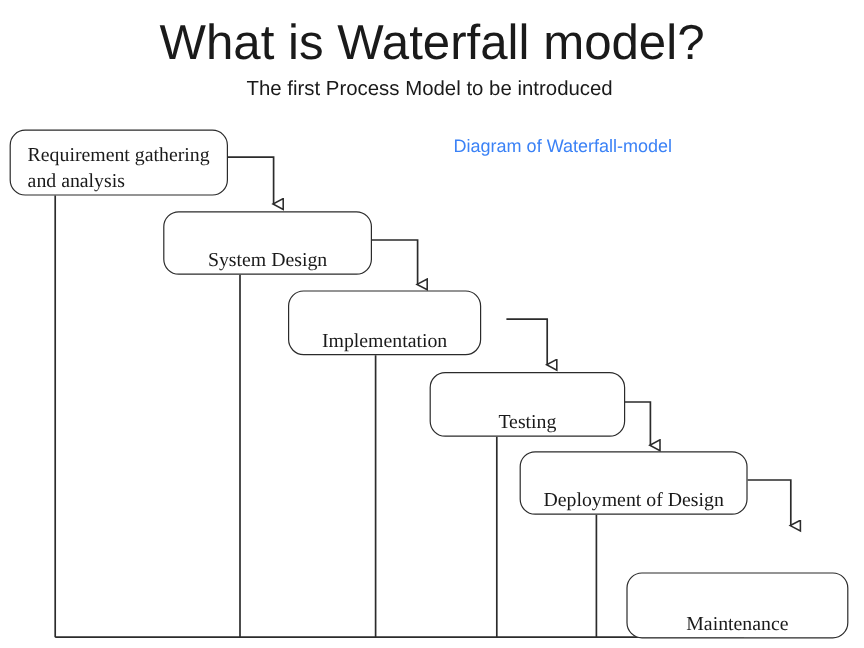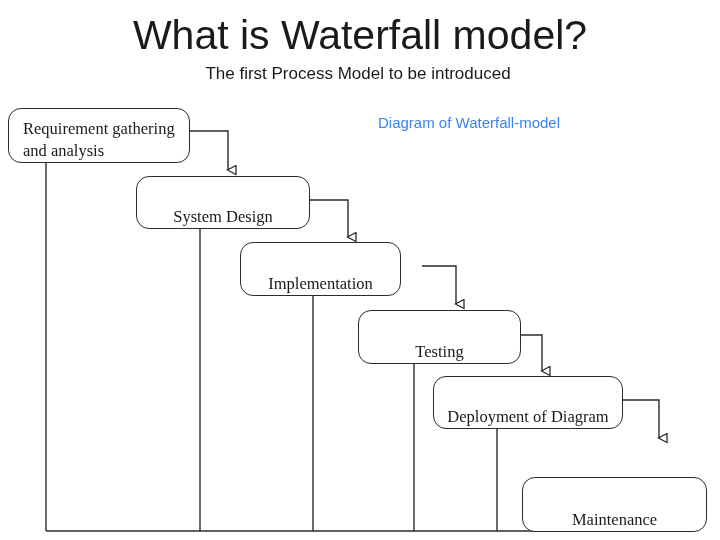--- a/index.html
+++ b/index.html
@@ -118,20 +118,20 @@
 
   <div class="stage-box box-center" style="left:240px; top:242px; width:161px; height:54px;">
     <span class="label">Implementation</span>
   </div>
 
   <div class="stage-box box-center" style="left:340px; top:310px; width:163px; height:54px;margin-left:18px;">
     <span class="label">Testing</span>
   </div>
 
   <div class="stage-box box-center" style="left:433px; top:376px; width:190px; height:53px;">
-    <span class="label">Deployment of Diagram</span>
+    <span class="label">Deployment of Design</span>
   </div>
 
   <div class="stage-box box-center" style="left:522px; top:443px; width:185px; height:55px;margin-top:34px;">
     <span class="label">Maintenance</span>
   </div>
 
 </div>
 
 </body></html>

